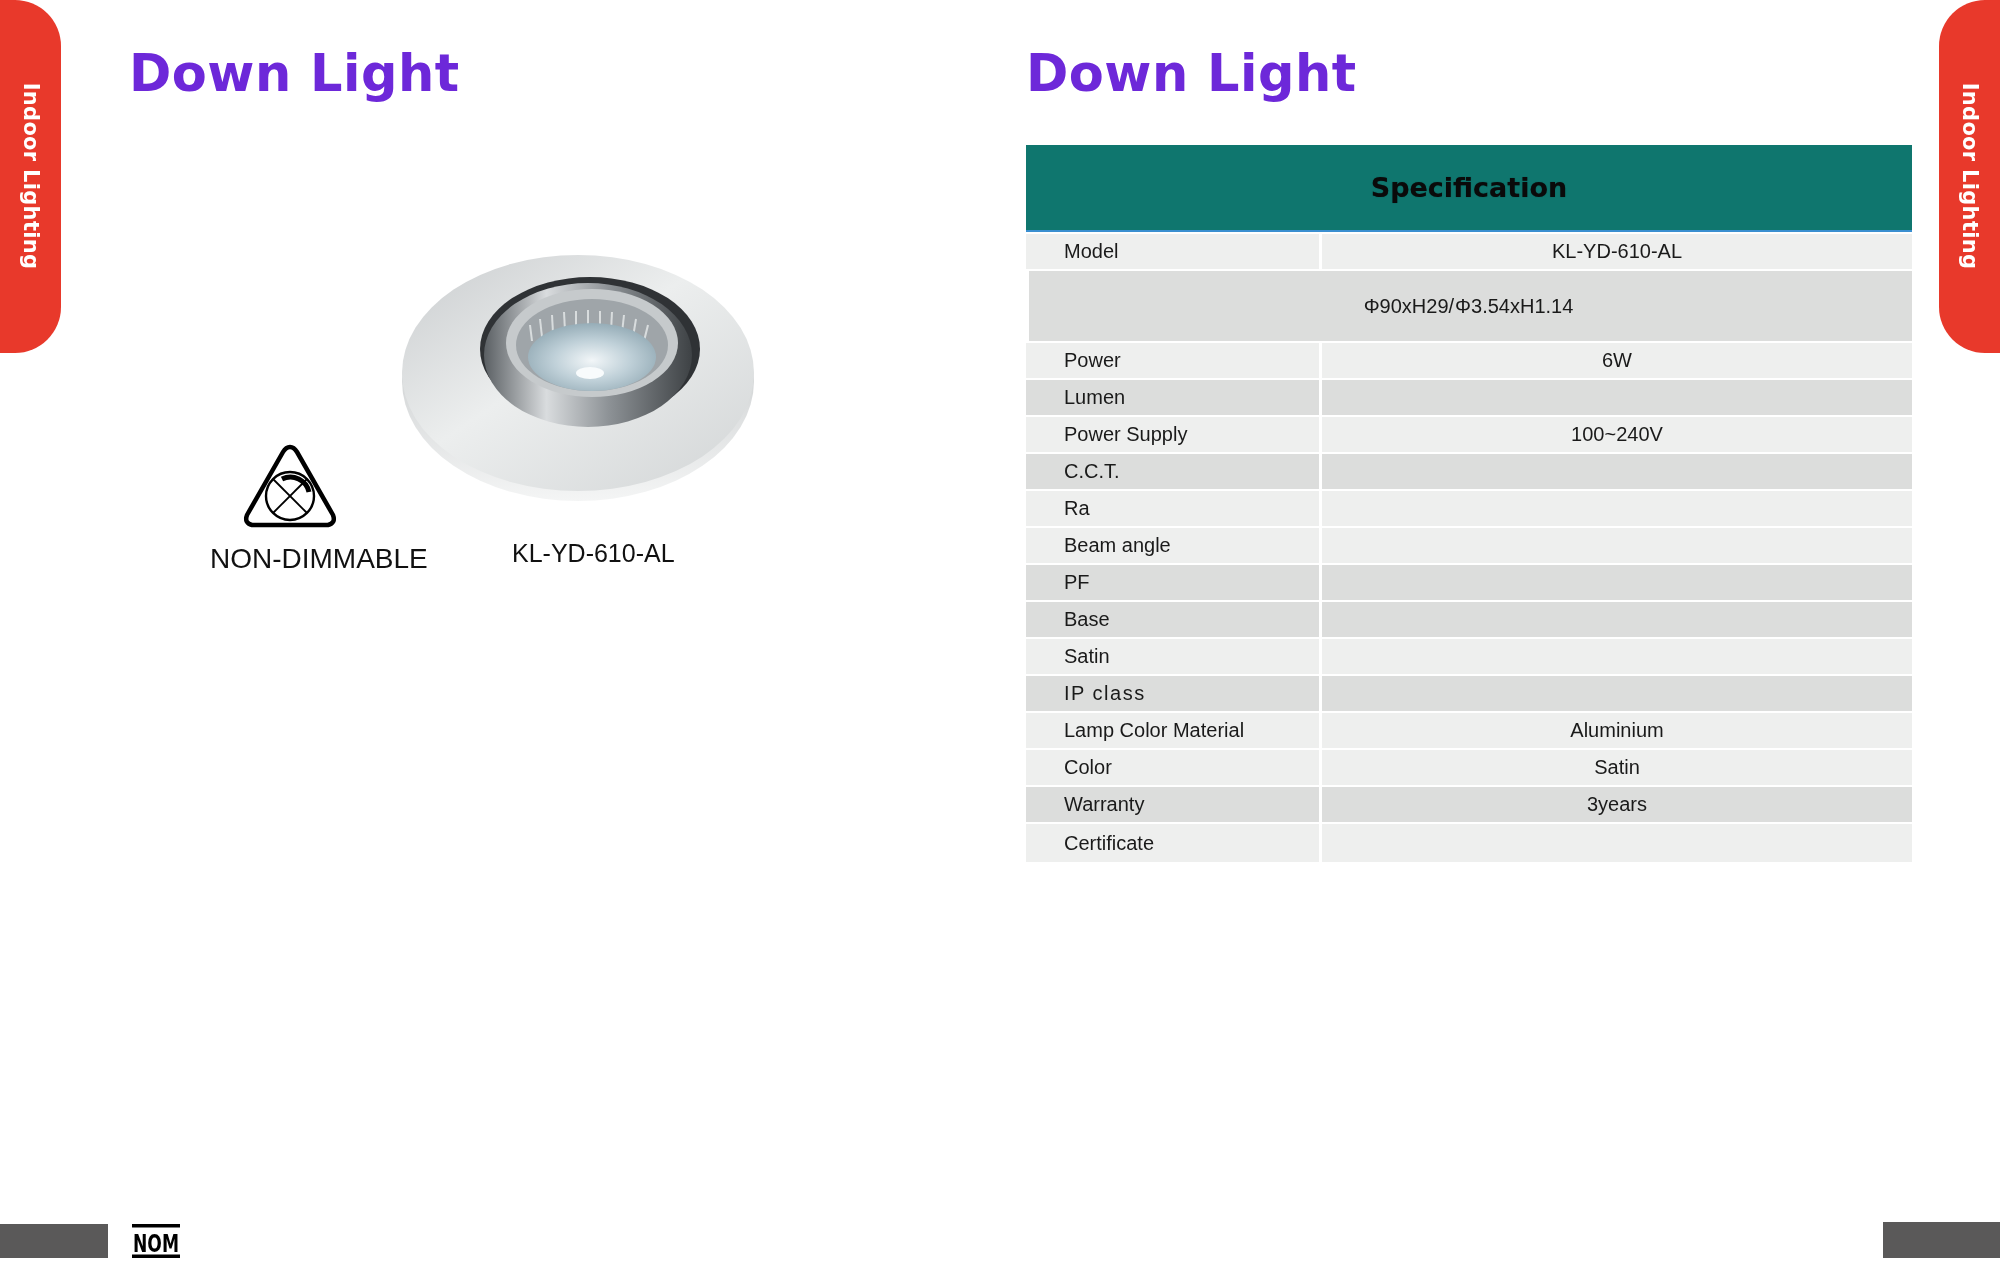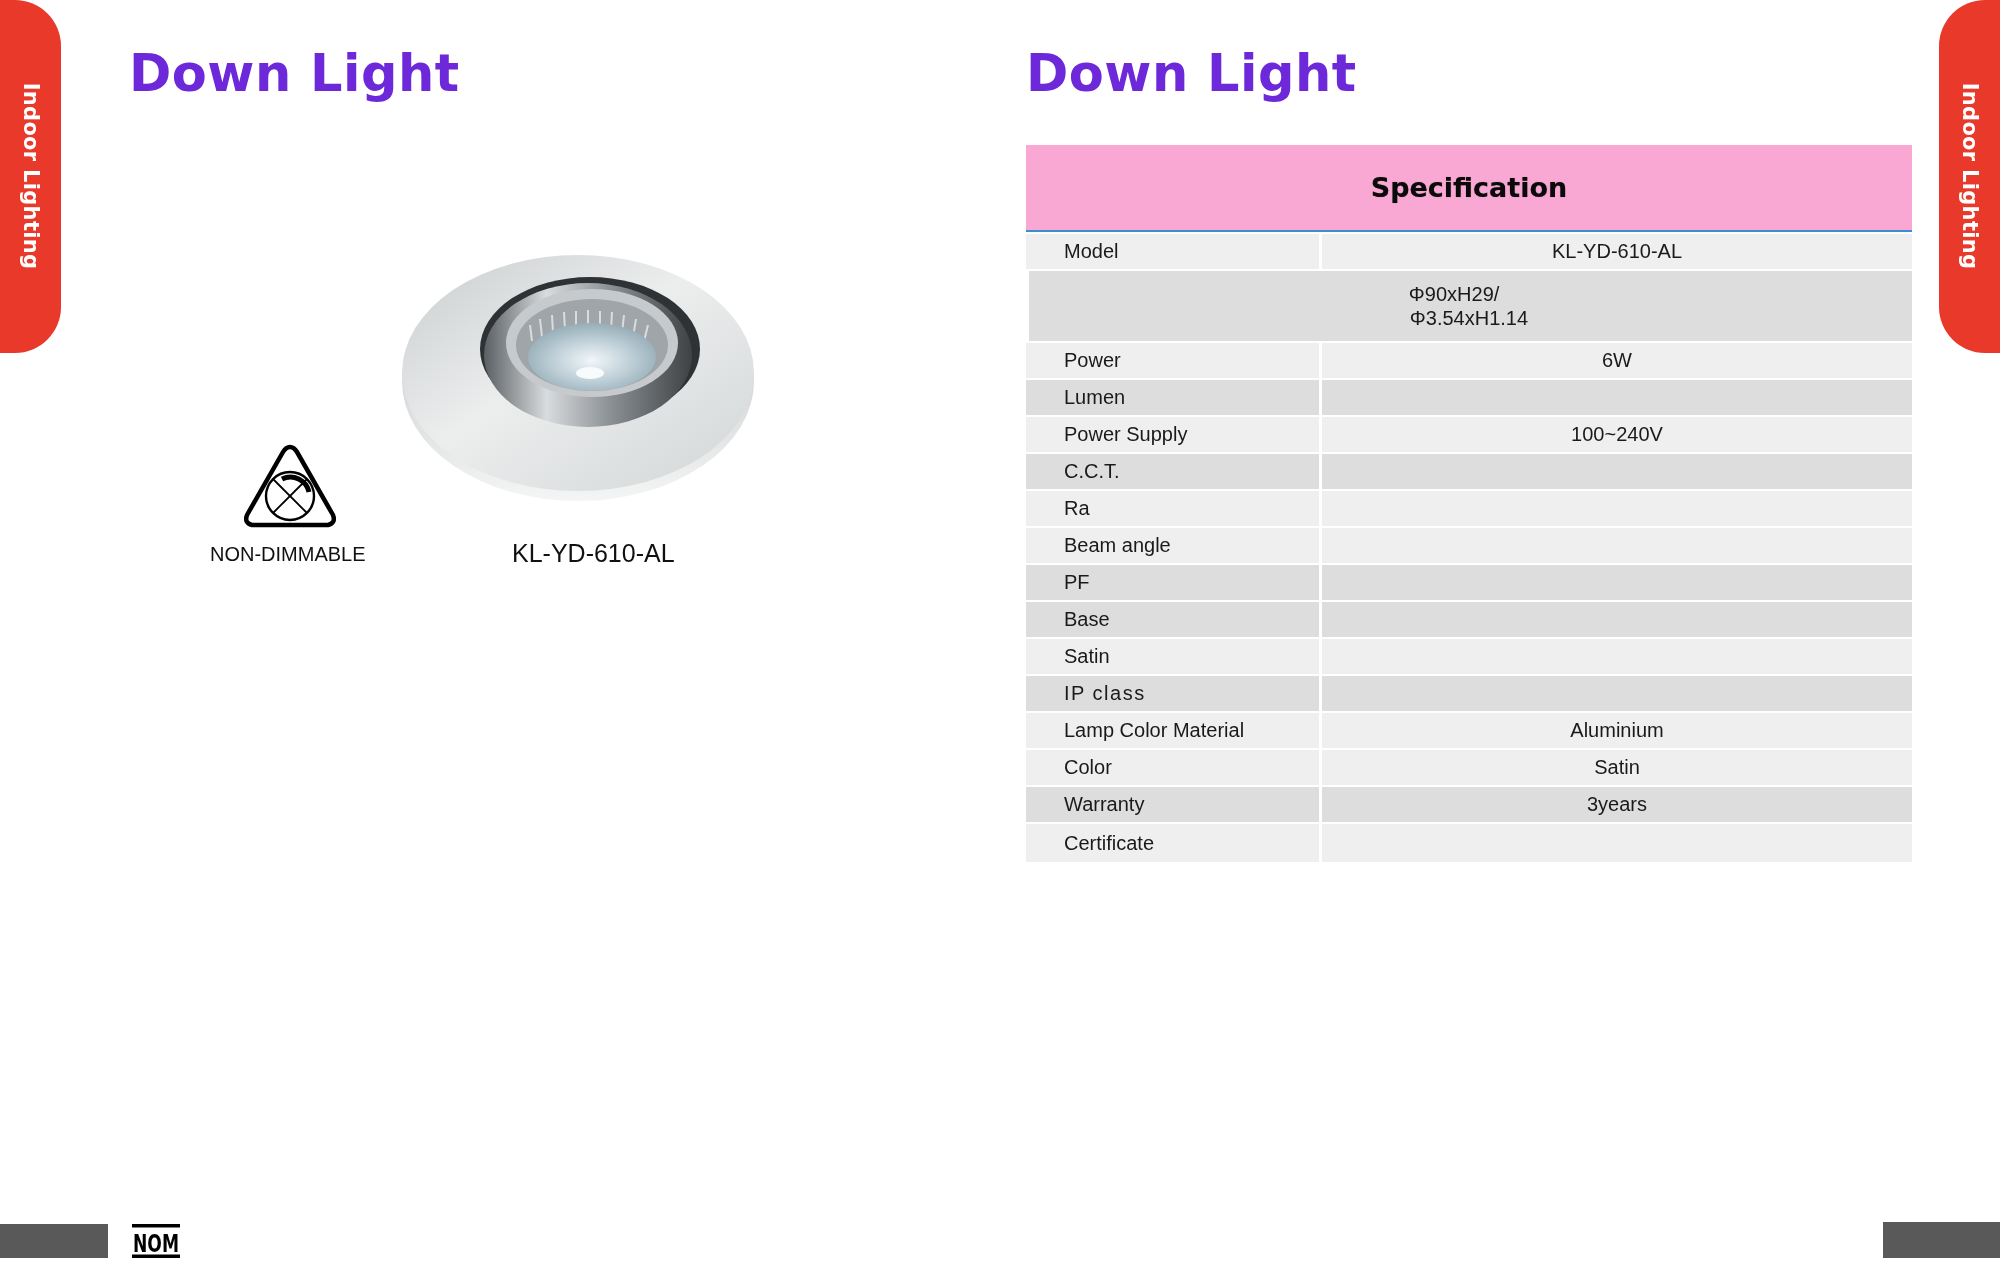--- a/index.html
+++ b/index.html
@@ -23,48 +23,48 @@
     font-family:"DejaVu Sans", sans-serif; font-weight:bold; font-size:51px;
     color:#6d28d9; letter-spacing:0.5px;
   }
   .page-title.left { left:129px; }
   .page-title.right { left:1026px; }
 
   
   .fixture { position:absolute; left:400px; top:245px; width:360px; height:260px; }
   .non-dim-icon { position:absolute; left:240px; top:441px; width:100px; height:90px; }
   .caption-nondim {
-    position:absolute; left:210px; top:543px; font-size:20px; color:#111;
+    position:absolute; left:210px; top:543px; font-size:28px; color:#111;
   }
   .caption-model {
     position:absolute; left:512px; top:539px; font-size:25px; color:#111;
   }
 
   
   .spec {
     position:absolute; left:1026px; top:145px; width:886px;
   }
   .spec-header {
-    height:85px; background:#f9a8d4; display:flex; align-items:center; justify-content:center;
+    height:85px; background:#0f766e; display:flex; align-items:center; justify-content:center;
     border-bottom:2px solid #3a8fd0;
   }
   .spec-header span {
     font-family:"DejaVu Sans", sans-serif; font-weight:bold; font-size:27px; color:#0a0a0a;
     text-shadow:0 0 1px rgba(0,0,0,0.4);
   }
   .spec-body { margin-top:2px; }
   .row { display:flex; height:35px; margin-top:2px; }
   .row.tall { height:70px; }
   .row.last { height:38px; }
   .row .k, .row .v { display:flex; align-items:center; font-size:20px; color:#1a1a1a; }
   .row .k { width:293px; padding-left:38px; box-sizing:border-box; }
   .row .v { flex:1; margin-left:3px; justify-content:center; text-align:left; }
   .row.odd .k, .row.odd .v { background:#eeefee; }
   .row.even .k, .row.even .v { background:#dcdddc; }
-  .v .stack { display:flex; flex-direction:column; line-height:24px; transform:translateX(-2px); }
+  .v .stack { display:flex; flex-direction:row; line-height:24px; transform:translateX(-2px);text-align:center; }
   .v .stack span:nth-child(2) { padding-left:1px; }
 
   
   .foot-bar { position:absolute; top:1224px; height:34px; background:#5a5959; }
   .foot-bar.left { left:0; width:108px; }
   .foot-bar.right { left:1883px; width:117px; top:1222px; height:36px; }
   .nom-logo { position:absolute; left:132px; top:1224px; width:48px; height:34px; }
 </style>
 </head>
 <body>

